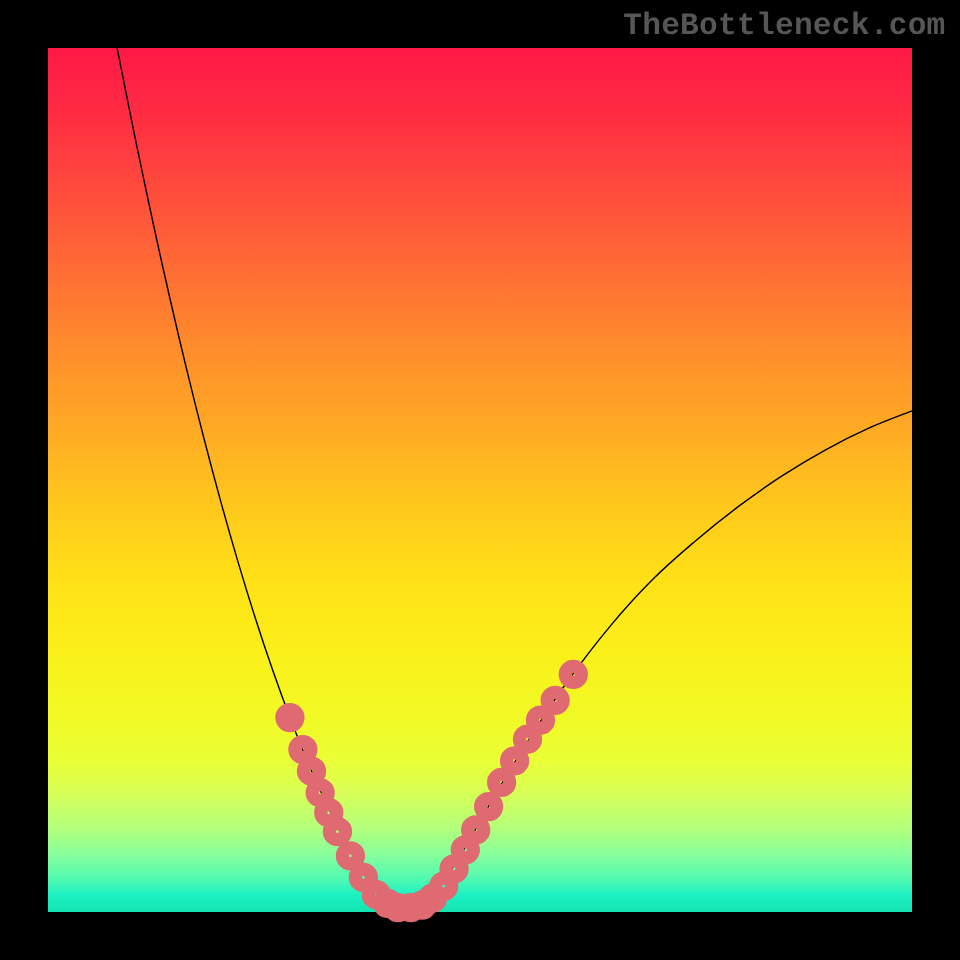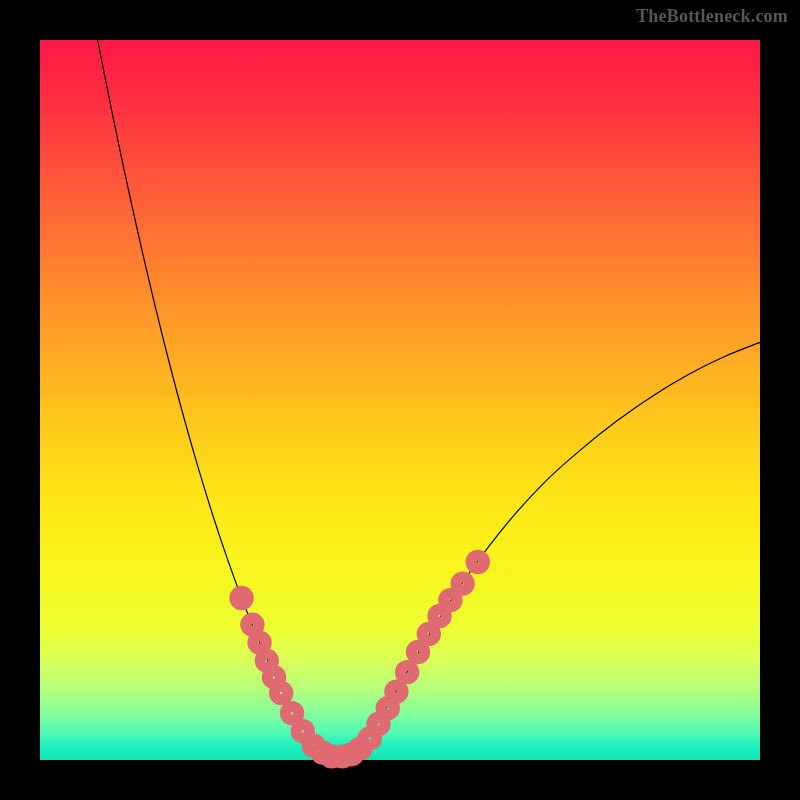--- a/index.html
+++ b/index.html
@@ -7,22 +7,22 @@
   .frame {
     position: relative;
     width: 800px;
     height: 800px;
     background: #000;
   }
   .brand {
     position: absolute;
     top: 6px;
     right: 12px;
-    font-family: Liberation Serif, serif;
-    font-size: 18px;
+    font-family: Liberation Mono, monospace;
+    font-size: 26px;
     font-weight: 600;
     color: #565656;
     letter-spacing: 0.2px;
   }
   .plot-area {
     position: absolute;
     left: 40px;
     top: 40px;
     width: 720px;
     height: 720px;

